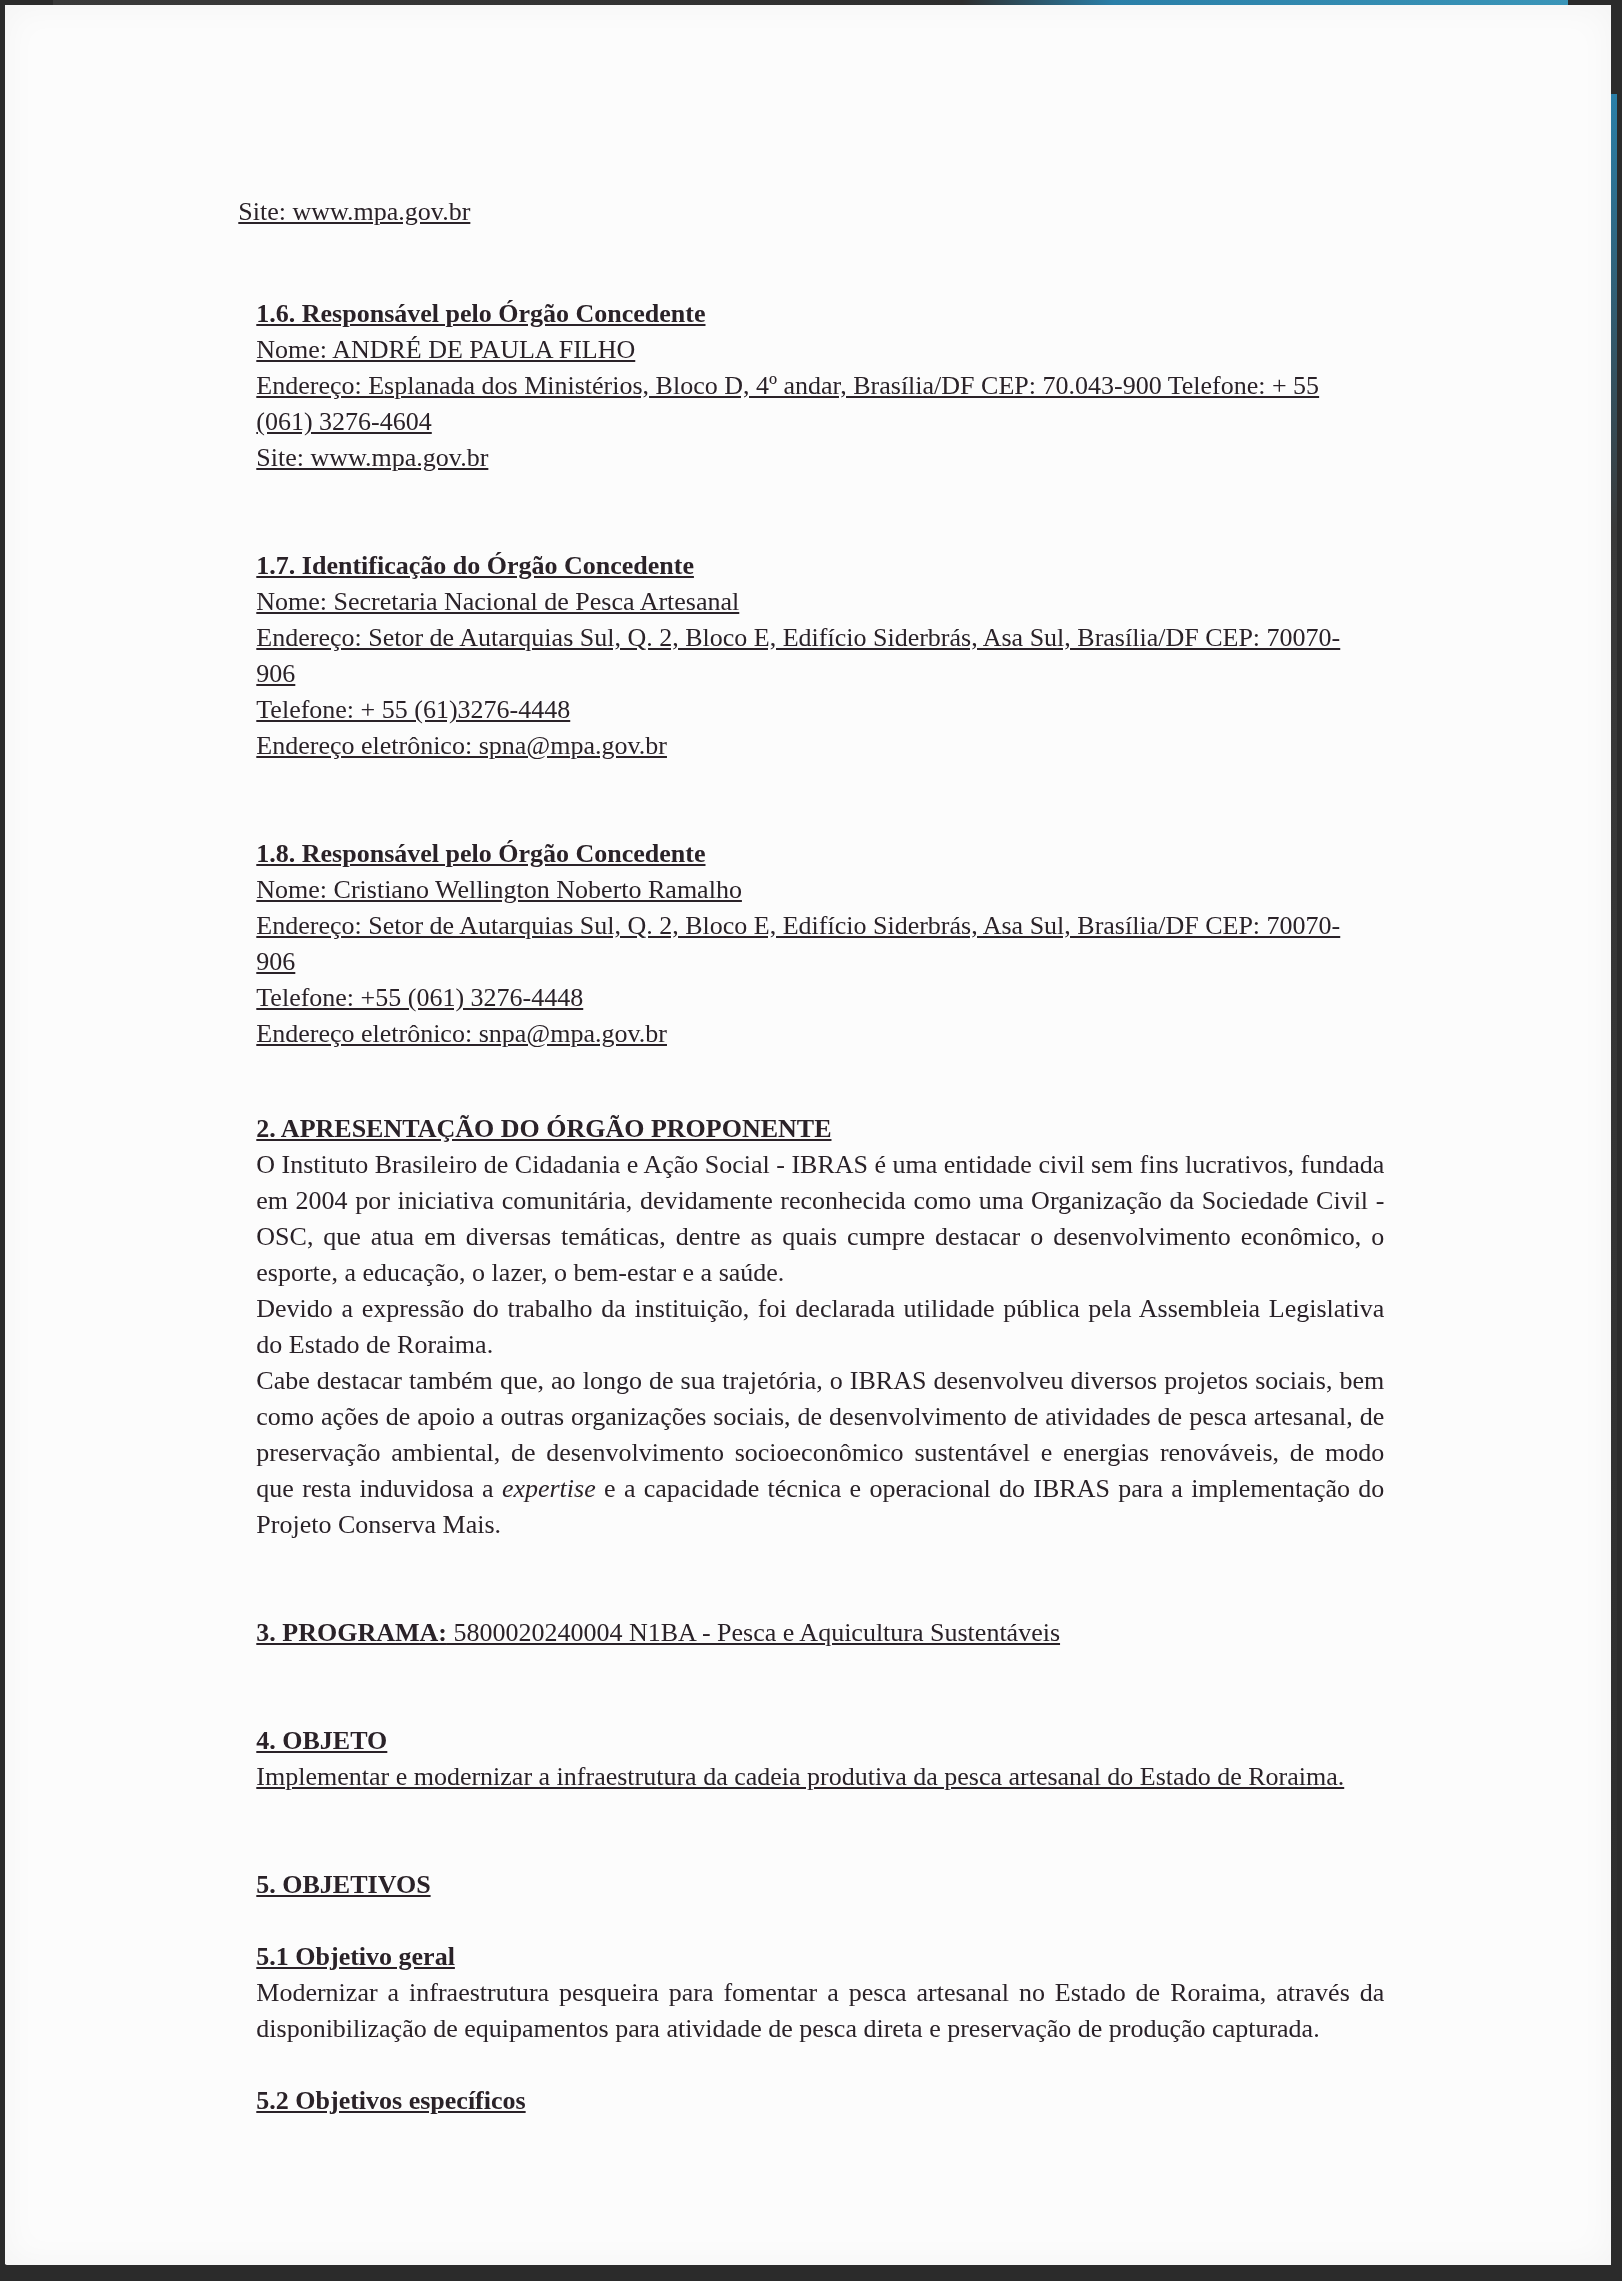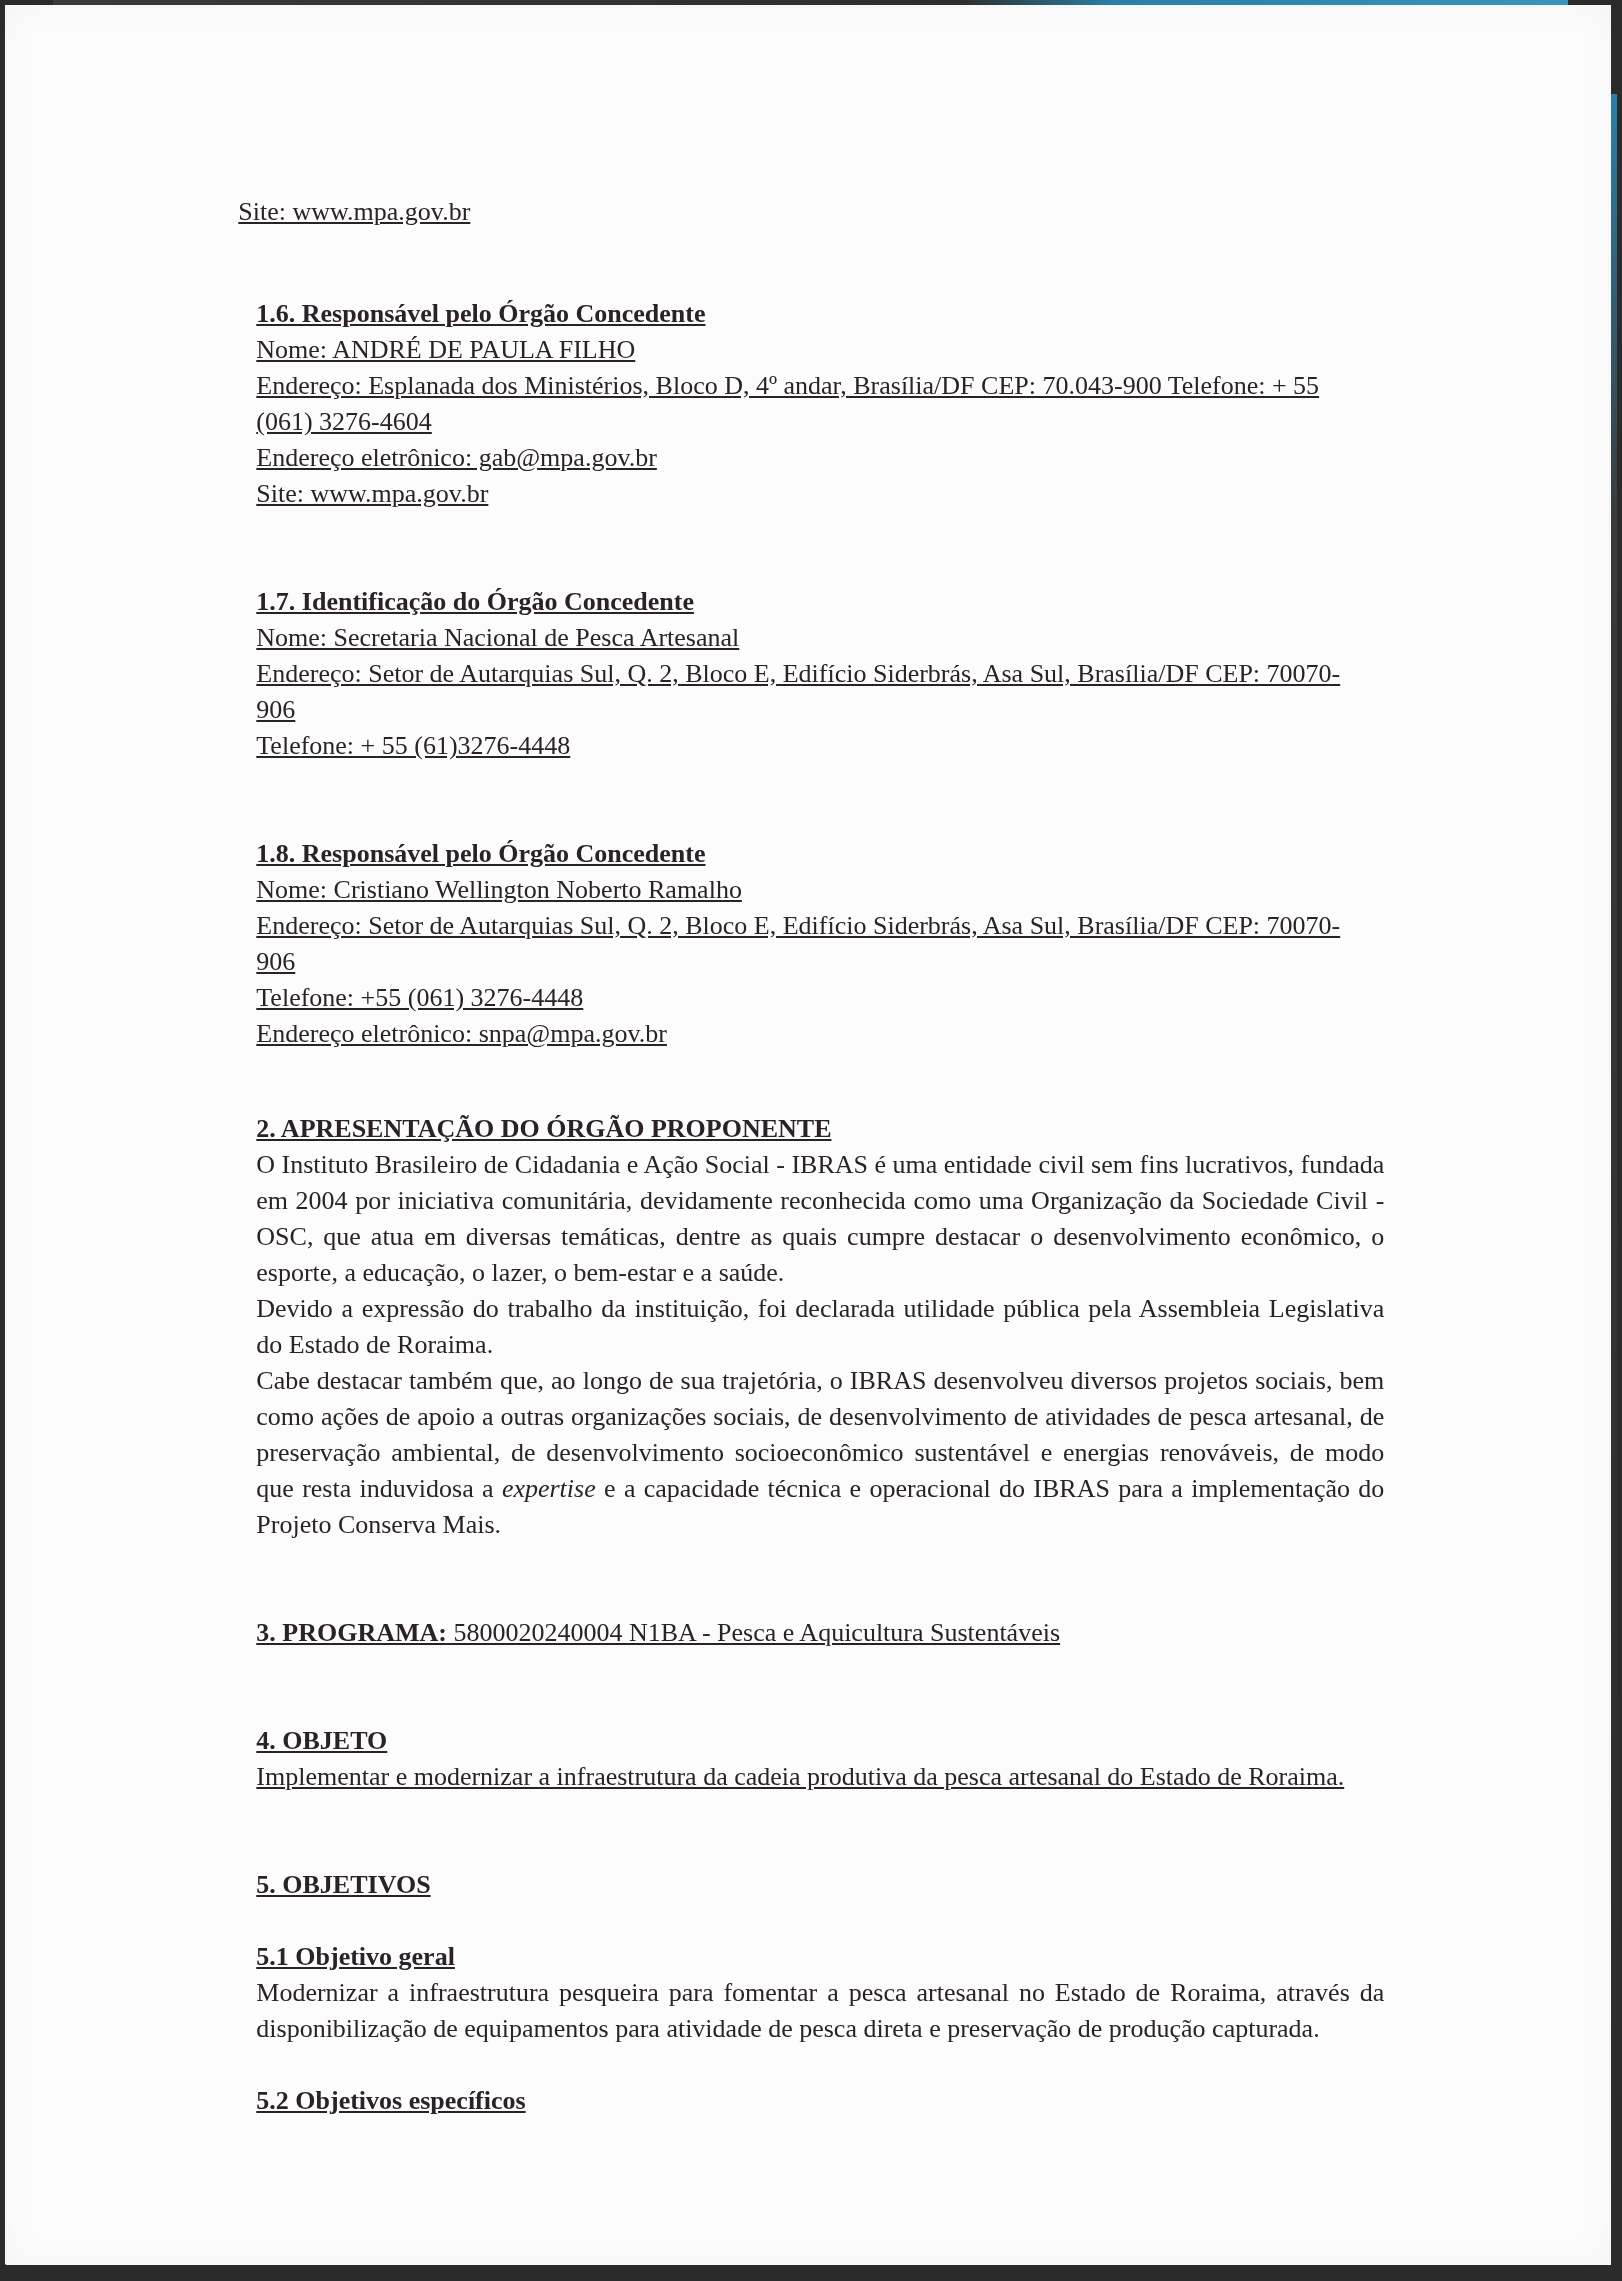--- a/index.html
+++ b/index.html
@@ -48,32 +48,32 @@
 
     <div class="line">Site: www.mpa.gov.br</div>
 
     <div class="gap-l"></div>
 
     <section class="section">
       <div class="line h">1.6. Responsável pelo Órgão Concedente</div>
       <div class="line">Nome: ANDRÉ DE PAULA FILHO</div>
       <div class="line">Endereço: Esplanada dos Ministérios, Bloco D, 4º andar, Brasília/DF CEP: 70.043-900 Telefone: + 55</div>
       <div class="line">(061) 3276-4604</div>
-      <div class="line">Endereço eletrônico: gab@mpa.gov.br</div>
       <div class="line">Site: www.mpa.gov.br</div>
     </section>
 
     <div class="gap-m"></div>
 
     <section class="section">
       <div class="line h">1.7. Identificação do Órgão Concedente</div>
       <div class="line">Nome: Secretaria Nacional de Pesca Artesanal</div>
       <div class="line">Endereço: Setor de Autarquias Sul, Q. 2, Bloco E, Edifício Siderbrás, Asa Sul, Brasília/DF CEP: 70070-</div>
       <div class="line">906</div>
       <div class="line">Telefone: + 55 (61)3276-4448</div>
+      <div class="line">Endereço eletrônico: spna@mpa.gov.br</div>
     </section>
 
     <div class="gap-m"></div>
 
     <section class="section">
       <div class="line h">1.8. Responsável pelo Órgão Concedente</div>
       <div class="line">Nome: Cristiano Wellington Noberto Ramalho</div>
       <div class="line">Endereço: Setor de Autarquias Sul, Q. 2, Bloco E, Edifício Siderbrás, Asa Sul, Brasília/DF CEP: 70070-</div>
       <div class="line">906</div>
       <div class="line">Telefone: +55 (061) 3276-4448</div>

